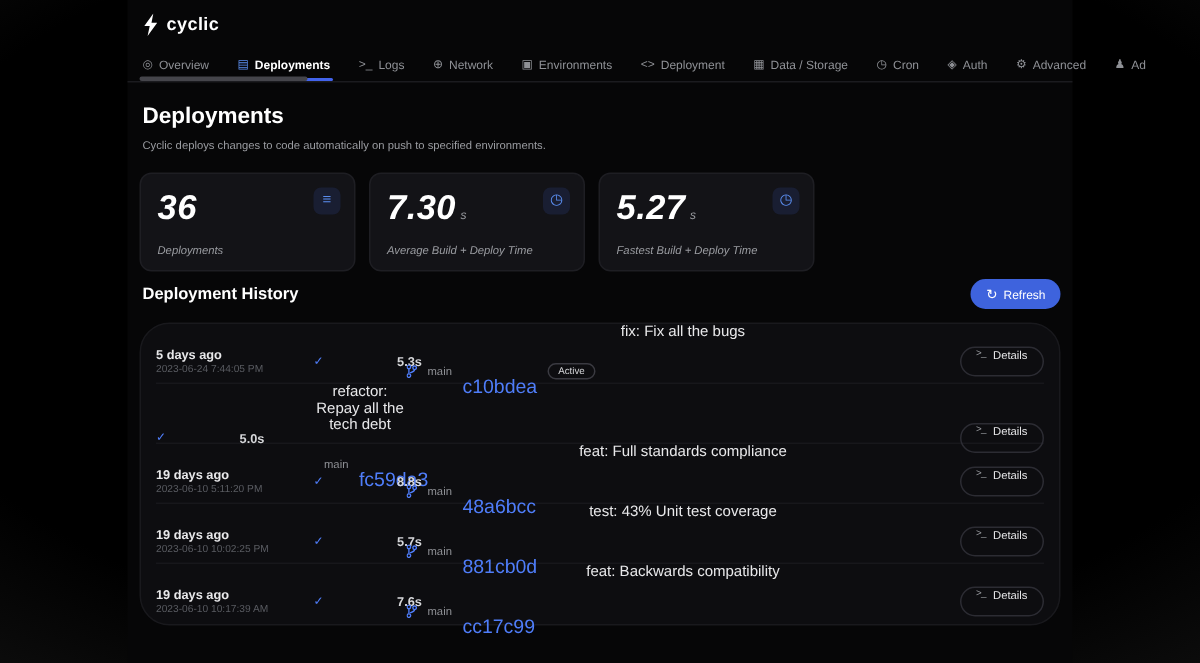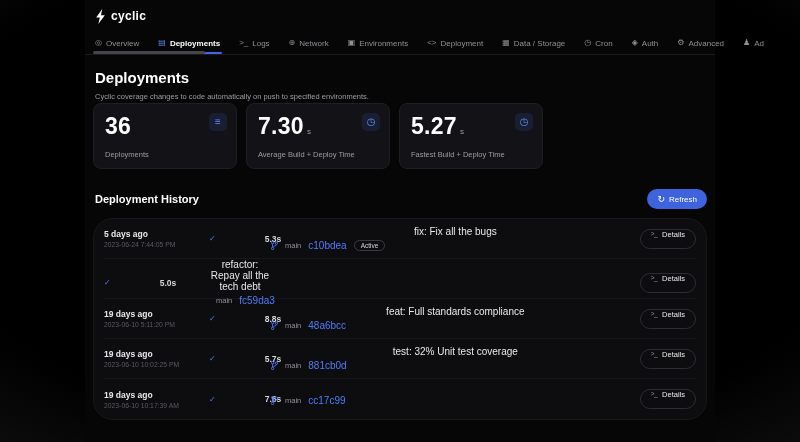--- a/index.html
+++ b/index.html
@@ -42,53 +42,53 @@
     background:#4263eb; border-radius:2px; }
   .nav-scrollbar{ position:absolute; left:8px; bottom:0; width:112px; height:3px;
     background:#45454b; border-radius:2px; }
 
   
   .content{ padding:0 8px; }
   .page-title{ margin-top:14px; font-size:15px; font-weight:bold; color:#ffffff; padding-left:2px; }
   .page-subtitle{ margin-top:6px; font-size:7.5px; color:#9a9ca1; padding-left:2px; }
 
   
-  .stats{ display:flex; gap:9px; margin-top:2px; }
+  .stats{ display:flex; gap:9px; margin-top:14px;font-style:italic; }
   .stat-card{ position:relative; width:144px; height:66px; background:#131317; border:1px solid #1e1e23;
     border-radius:8px; padding:9px 11px; }
   .stat-value{ font-size:23px; font-weight:bold; color:#ffffff; letter-spacing:.3px; display:inline-block; }
   .stat-unit{ font-size:8px; color:#9a9ca1; margin-left:3px; }
   .stat-label{ position:absolute; left:11px; bottom:9px; font-size:7.5px; color:#9a9ca1; }
   .stat-icon{ position:absolute; top:9px; right:9px; width:18px; height:18px; border-radius:5px;
     background:rgba(63,99,221,.14); color:#5a8dee; display:flex; align-items:center; justify-content:center;
     font-size:10px; line-height:1; }
 
   
-  .history-head{ margin-top:20px; display:flex; align-items:center; justify-content:space-between; padding-left:2px; }
+  .history-head{ margin-top:5px; display:flex; align-items:center; justify-content:space-between; padding-left:2px; }
   .history-title{ font-size:11px; font-weight:bold; color:#ffffff; }
   .refresh-btn{ display:flex; align-items:center; gap:4px; height:20px; padding:0 10px;
     background:#3e63dd; border:none; border-radius:10px; color:#ffffff; font-size:8px;
     font-family:inherit; cursor:pointer; }
   .refresh-icon{ font-size:9px; line-height:1; }
 
   .history-panel{ margin-top:9px; background:#0d0d10; border:1px solid #19191d; border-radius:20px;
     padding:0 10px; }
   .dep-row{ display:grid; grid-template-columns:105px 62px 1fr auto; align-items:center;
     height:40px; border-bottom:1px solid #17171b; }
   .dep-row:last-child{ border-bottom:none; }
   .row-ago{ font-size:8.5px; font-weight:bold; color:#e8e8ea; }
   .row-ts{ font-size:6.8px; color:#595b61; margin-top:2px; }
   .row-dur{ display:flex; align-items:center; gap:4px; }
   .check-icon{ color:#4f7df9; font-size:8px; font-weight:bold; }
   .dur-text{ font-size:8.5px; font-weight:bold; color:#d6d7da;margin-left:45px; }
   .row-msg{ font-size:10px; color:#e8e8ea;text-align:center; }
   .row-meta{ display:flex; align-items:center; gap:7px; margin-top:3px; }
   .branch-icon{ width:7px; height:9px; display:block; }
   .branch-name{ font-size:7.5px; color:#8f9196; }
-  .commit-hash{ font-size:10px; color:#4f7df9; cursor:pointer; }
+  .commit-hash{ font-size:13px; color:#4f7df9; cursor:pointer;margin-top:20px; }
   .active-badge{ font-size:6.5px; color:#d6d7da; border:1px solid #3a3a41; border-radius:8px;
     padding:1px 6px; }
   .details-btn{ display:flex; align-items:flex-start; gap:5px; height:20px; padding:0 10px;
     background:transparent; border:1px solid #2c2c33; border-radius:10px; color:#e8e8ea;
     font-size:7.5px; font-family:inherit; cursor:pointer; justify-self:end; }
   .terminal-icon{ font-size:6.5px; color:#9a9ca1; letter-spacing:-.5px; }
 </style>
 </head>
 <body>
 
@@ -159,21 +159,21 @@
         <div class="tab">
           <span class="tab-icon">♟</span>
           <span>Ad</span>
         </div>
       </div>
     <div class="nav-scrollbar"></div>
   </div>
 
   <div class="content">
     <div class="page-title">Deployments</div>
-    <div class="page-subtitle">Cyclic coverage changes to code automatically on push to specified environments.</div>
+    <div class="page-subtitle">Cyclic deploys changes to code automatically on push to specified environments.</div>
 
     <div class="stats">
 
         <div class="stat-card">
           <span class="stat-value">36</span><span class="stat-unit"></span>
           <div class="stat-label">Deployments</div>
           <div class="stat-icon">≡</div>
         </div>
 
         <div class="stat-card">
@@ -285,21 +285,21 @@
         <div class="dep-row">
           <div>
             <div class="row-ago">19 days ago</div>
             <div class="row-ts">2023-06-10 10:02:25 PM</div>
           </div>
           <div class="row-dur">
             <span class="check-icon">✓</span>
             <span class="dur-text">5.7s</span>
           </div>
           <div>
-            <div class="row-msg">test: 32% Unit test coverage</div>
+            <div class="row-msg">test: 43% Unit test coverage</div>
             <div class="row-meta">
               <svg class="branch-icon" viewBox="0 0 7 9">
                 <circle cx="1.6" cy="1.6" r="1.2" fill="none" stroke="#4f7df9" stroke-width="0.9"></circle>
                 <circle cx="5.4" cy="2.2" r="1.2" fill="none" stroke="#4f7df9" stroke-width="0.9"></circle>
                 <circle cx="1.6" cy="7.4" r="1.2" fill="none" stroke="#4f7df9" stroke-width="0.9"></circle>
                 <path d="M1.6 2.8 L1.6 6.2 M5.4 3.4 C5.4 5 3.4 5 2.4 5.6" fill="none" stroke="#4f7df9" stroke-width="0.9"></path>
               </svg>
               <span class="branch-name">main</span>
               <span class="commit-hash">881cb0d</span>
 
@@ -314,20 +314,21 @@
         <div class="dep-row">
           <div>
             <div class="row-ago">19 days ago</div>
             <div class="row-ts">2023-06-10 10:17:39 AM</div>
           </div>
           <div class="row-dur">
             <span class="check-icon">✓</span>
             <span class="dur-text">7.6s</span>
           </div>
           <div>
+            <div class="row-msg">feat: Backwards compatibility</div>
             <div class="row-meta">
               <svg class="branch-icon" viewBox="0 0 7 9">
                 <circle cx="1.6" cy="1.6" r="1.2" fill="none" stroke="#4f7df9" stroke-width="0.9"></circle>
                 <circle cx="5.4" cy="2.2" r="1.2" fill="none" stroke="#4f7df9" stroke-width="0.9"></circle>
                 <circle cx="1.6" cy="7.4" r="1.2" fill="none" stroke="#4f7df9" stroke-width="0.9"></circle>
                 <path d="M1.6 2.8 L1.6 6.2 M5.4 3.4 C5.4 5 3.4 5 2.4 5.6" fill="none" stroke="#4f7df9" stroke-width="0.9"></path>
               </svg>
               <span class="branch-name">main</span>
               <span class="commit-hash">cc17c99</span>
 

